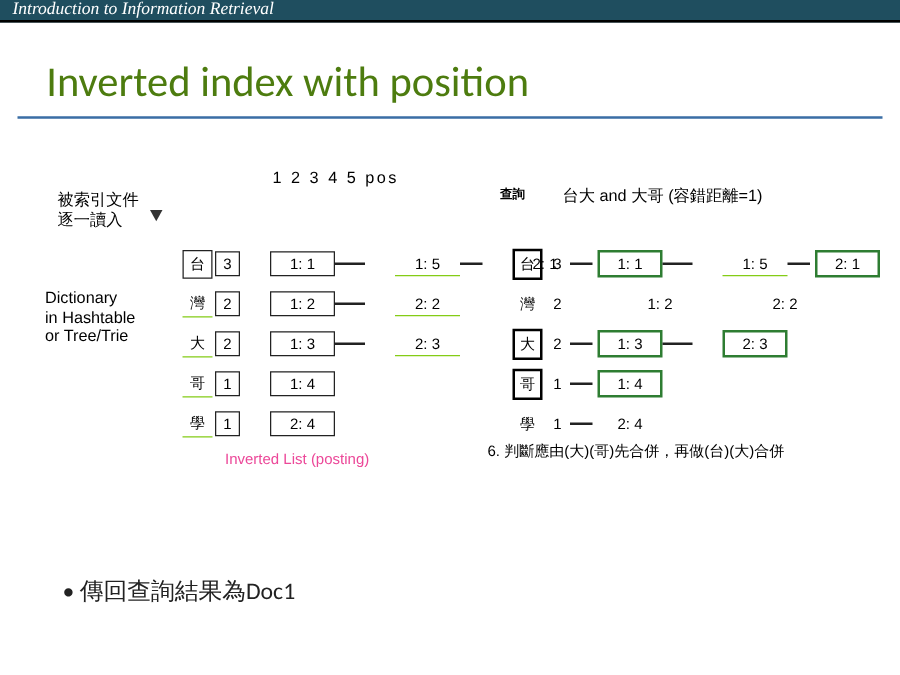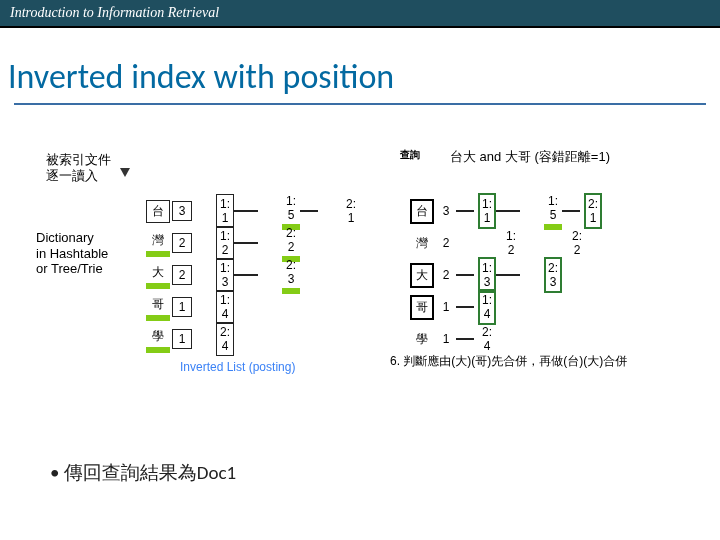--- a/index.html
+++ b/index.html
@@ -6,38 +6,38 @@
   body {
     width: 720px;
     height: 540px;
     background: #fff;
     font-family: "Microsoft JhengHei", "PingFang TC", Arial, sans-serif;
     position: relative;
     overflow: hidden;
   }
   .topbar {
     width: 100%;
-    height: 28px;
+    height: 18px;
     background: #1f4e5f;
     border-bottom: 2px solid #000;
     display: flex;
     align-items: center;
     padding-left: 10px;
   }
   .topbar span {
     color: #fff;
     font-style: italic;
     font-size: 14px;
     font-family: Georgia, serif;
   }
   .slide-title {
     font-size: 34px;
     font-family: Calibri, Arial, sans-serif;
-    color: #0369a1;
-    margin: 28px 0 6px 8px;
+    color: #4d7c0f;
+    margin: 28px 0 6px 37px;
     font-weight: 400;
   }
   .title-rule {
     margin: 0 14px 0 14px;
     border: none;
     border-top: 2px solid #3a6ea5;
   }
   .content {
     position: absolute;
     top: 118px;
@@ -83,27 +83,27 @@
     text-align: center;
     padding: 2px 2px;
   }
   .df {
     width: 20px;
     text-align: center;
     padding: 2px 2px;
     margin-left: 2px;
   }
   .post {
-    width: 18px;
+    width: 52px;
     text-align: center;
     padding: 2px 2px;
     margin-left: 24px;
   }
   .boxed-black { border: 1px solid #222; }
-  .underlined { border-bottom: 6px solid #84cc16; }
+  .underlined { border-bottom: 1px solid #84cc16; }
   .thick-black { border: 2px solid #000; }
   .boxed-green { border: 2px solid #2e7d32; }
   .link {
     width: 24px;
     height: 2px;
     background: #222;
     align-self: center;
   }
   .link-short {
     width: 18px;
@@ -119,21 +119,21 @@
     border-left: 5px solid transparent;
     border-right: 5px solid transparent;
     border-top: 9px solid #333;
   }
   .inv-caption {
     position: absolute;
     left: 180px;
     top: 242px;
     font-size: 12px;
     font-family: Arial, sans-serif;
-    color: #3b82f6;
+    color: #ec4899;
   }
   .notes {
     position: absolute;
     left: 390px;
     top: 235px;
     font-size: 12px;
     line-height: 1.35;
   }
   .bullet {
     position: absolute;
@@ -165,20 +165,21 @@
   </div>
   <div class="arrow-down"></div>
 
   <div class="label" style="left:36px; top:112px; font-family:Arial,sans-serif;">
     <div>Dictionary</div>
     <div>in Hashtable</div>
     <div>or Tree/Trie</div>
   </div>
 
   <div class="doc-header">
+    <div class="posrow" style="padding-left:38px; letter-spacing:2px;">1  2  3  4  5  pos</div>
   </div>
 
   <div class="query-label">查詢</div>
   <div class="query-text">台大 and 大哥  (容錯距離=1)</div>
 
   <div class="row" style="left:146px; top:80px;">
     <span class="term boxed-black">台</span>
     <span class="df boxed-black">3</span>
     <span class="post boxed-black">1: 1</span>
     <span class="link"></span>

